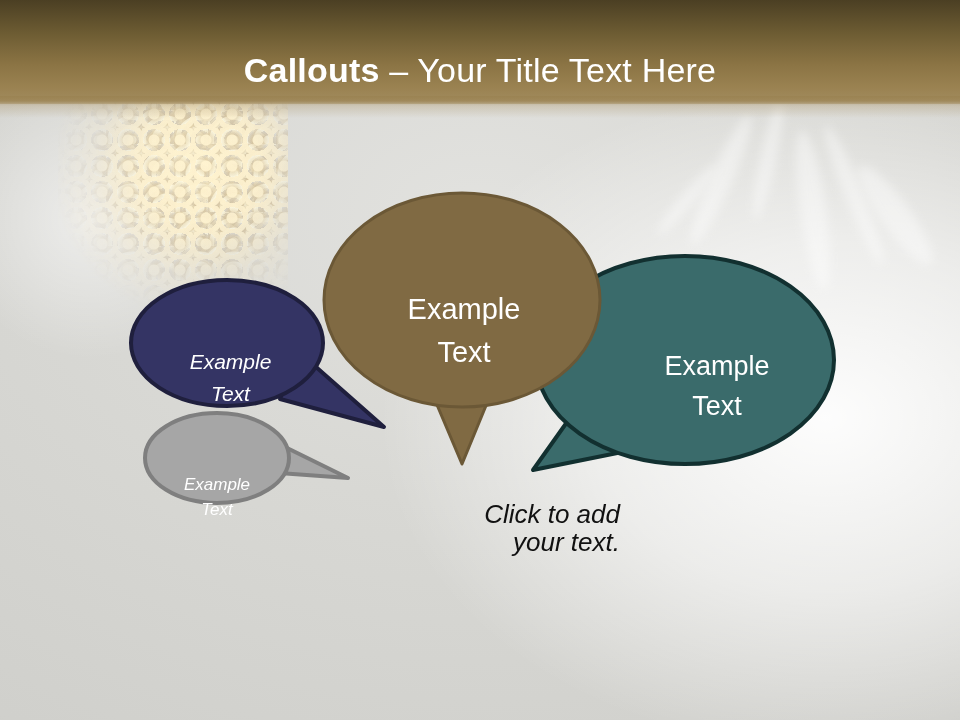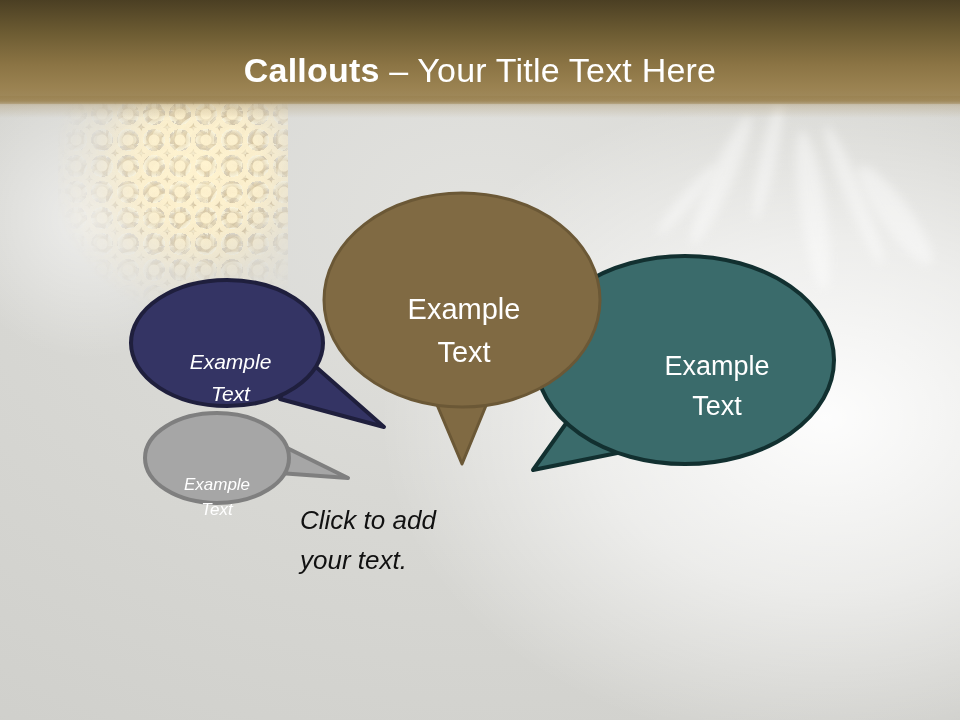--- a/index.html
+++ b/index.html
@@ -146,24 +146,24 @@
   #callout-brown .callout-label {
     left: 8px; top: 60px; width: 272px;
     font-size: 29px; line-height: 43px;
   }
 
   
   .caption {
     position: absolute;
     left: 300px; top: 500px;
     width: 320px;
-    text-align: left;
+    text-align: right;
     color: #111111;
     font-size: 26px;
-    line-height: 40px;
+    line-height: 28px;
     font-style: italic;
     white-space: pre-line;
   }
 </style>
 </head>
 <body>
 
 <div id="slide">
 
   <div class="bg-base"></div>

